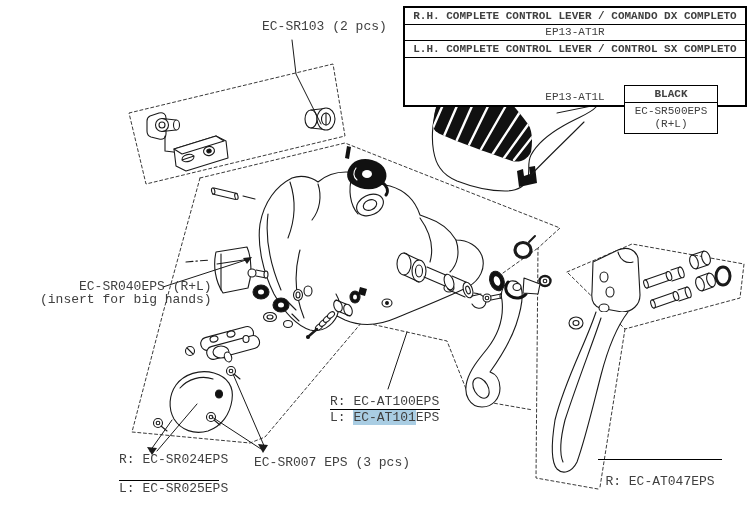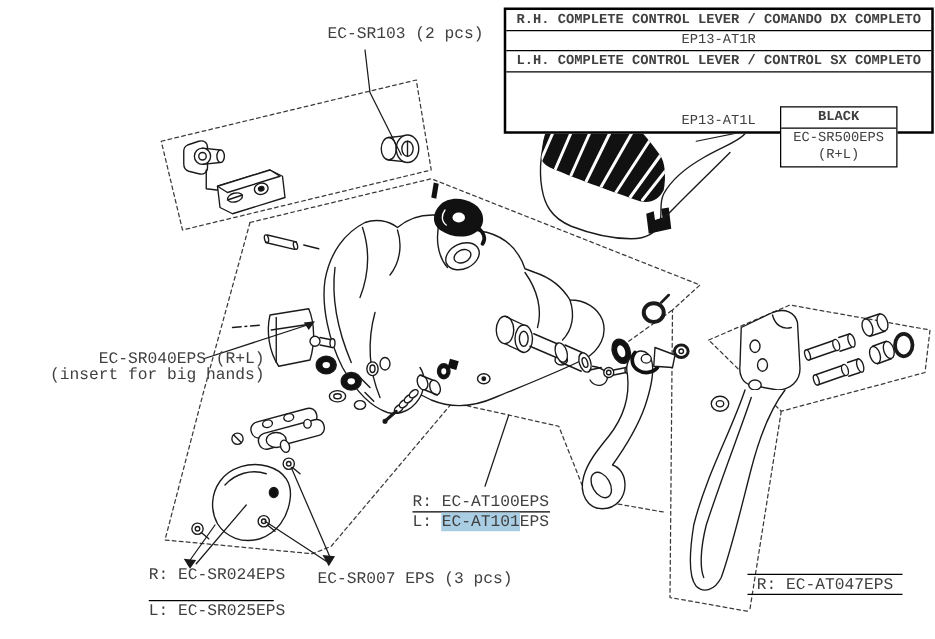--- a/index.html
+++ b/index.html
@@ -9,21 +9,21 @@
   .lbl{position:absolute;font-size:13px;line-height:13px;white-space:nowrap;}
   .sr103{left:262px;top:20px;}
   .sr040{left:40px;top:280px;text-align:right;}
   .sr024{left:119px;top:453px;width:100px;}
   .sr024 .l1{border-bottom:1.3px solid #000;padding-bottom:14px;margin-bottom:1px;}
   .sr007{left:254px;top:456px;}
   .at100{left:330px;top:395px;width:110px;}
   .at100 .l1{border-bottom:1.3px solid #000;padding-bottom:1px;margin-bottom:1px;}
   .at100 .hl{background:var(--hl,#a9cde3);}
   .at047{left:598px;top:459px;width:124px;text-align:center;}
-  .at047 .l1{border-top:1.3px solid #000;border-bottom:1.3px solid #000;padding:1px 0;margin-bottom:1px;}
+  .at047 .l1{border-top:1.3px solid #000;border-bottom:1.3px solid #000;padding:15px 0;margin-bottom:1px;}
   .idtable{position:absolute;left:403px;top:6px;width:340px;border:2px solid #000;background:#fff;text-align:center;}
   .idtable .t{font-weight:bold;font-size:11px;padding:2px 0;border-bottom:1.6px solid #000;}
   .idtable .c{font-size:11px;padding:1px 0 2px;border-bottom:1.6px solid #000;}
   .idtable .last{border-bottom:none;margin-top:32px;}
   .blackbox{position:absolute;left:624px;top:85px;width:92px;border:1.5px solid #000;background:#fff;text-align:center;}
   .blackbox .t{font-weight:bold;font-size:11px;padding:2px 0;border-bottom:1.5px solid #000;}
   .blackbox .b{font-size:11px;line-height:13px;padding:2px 0;text-align:center;}
 </style>
 </head>
 <body>

